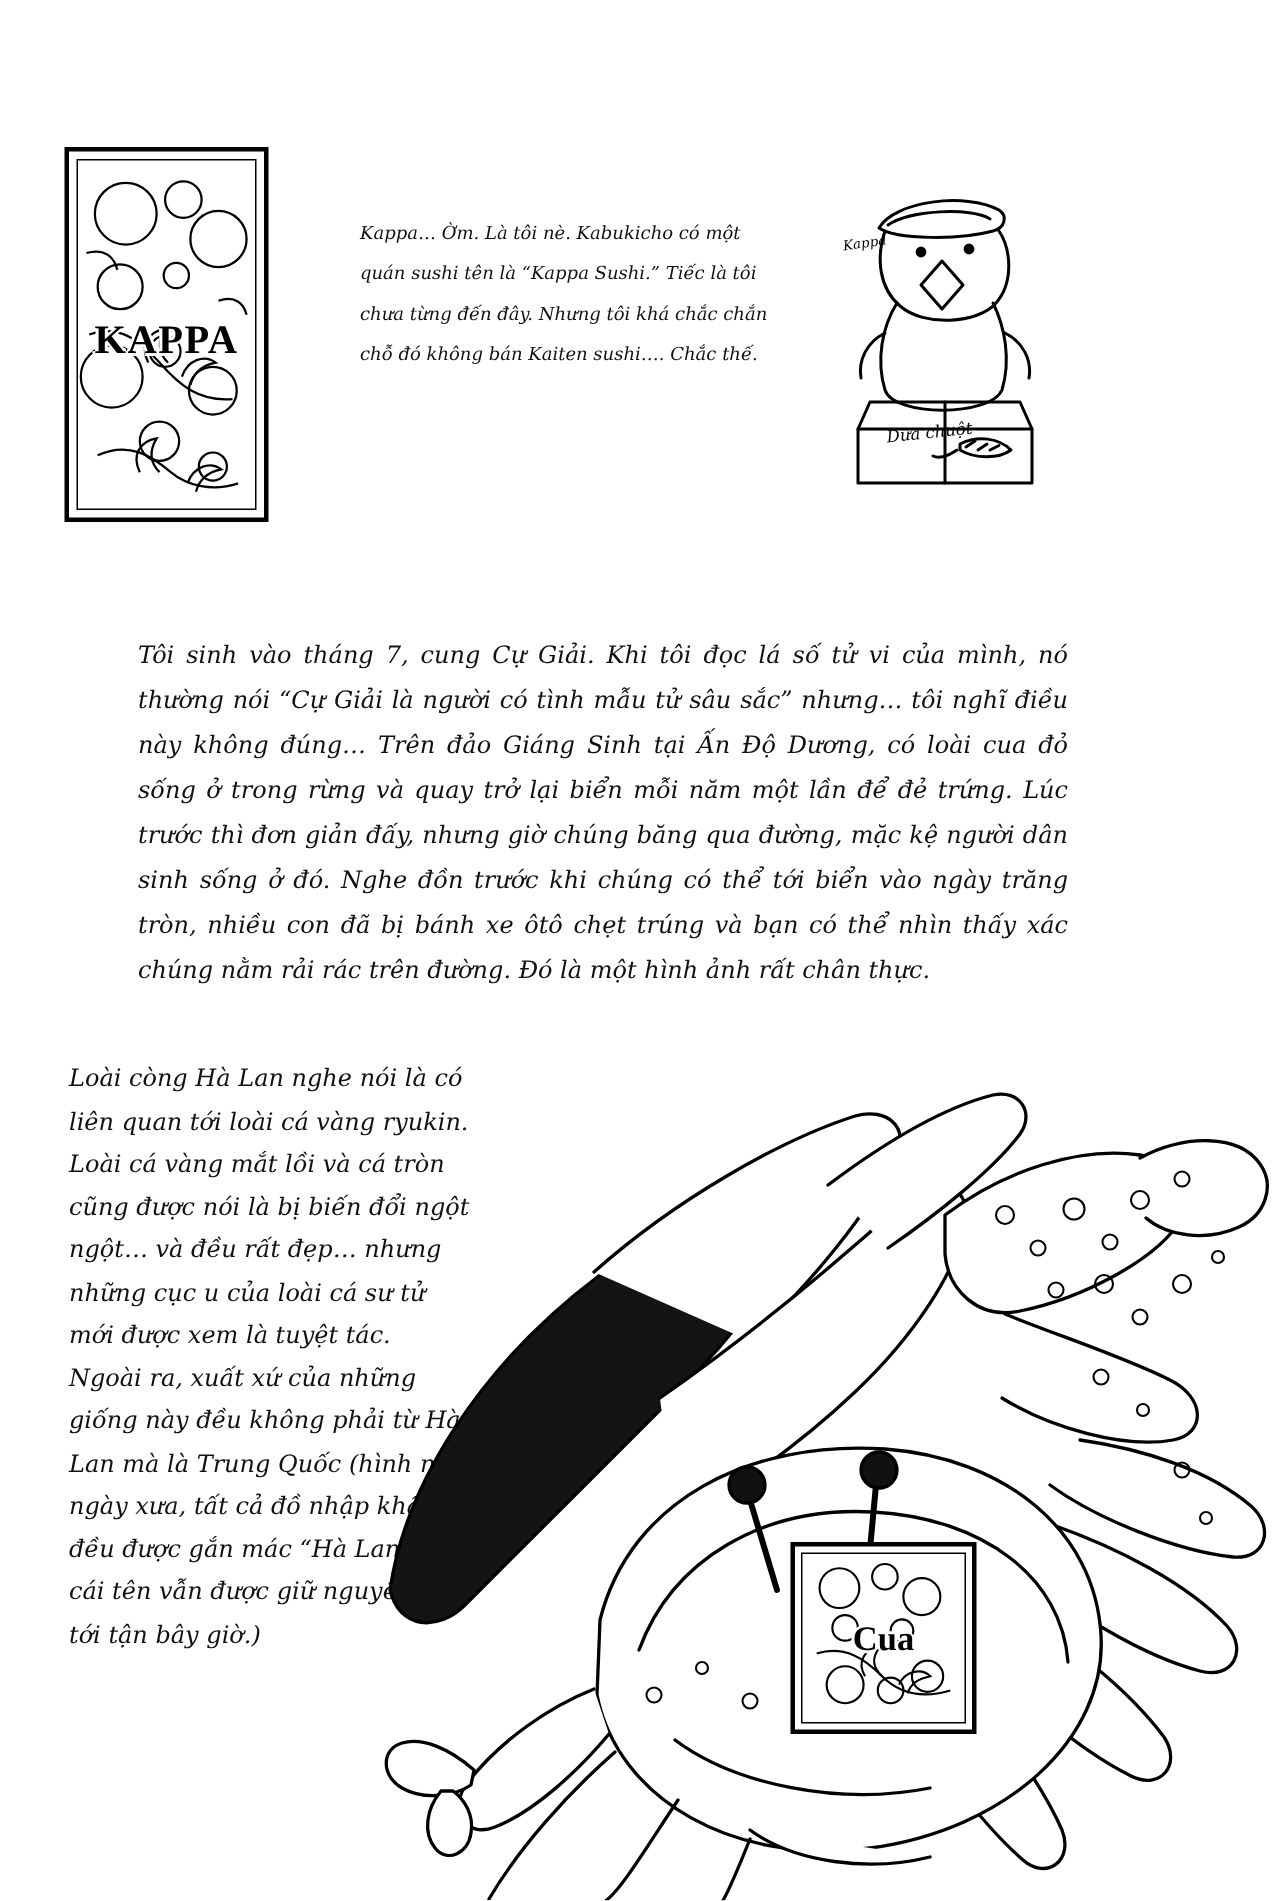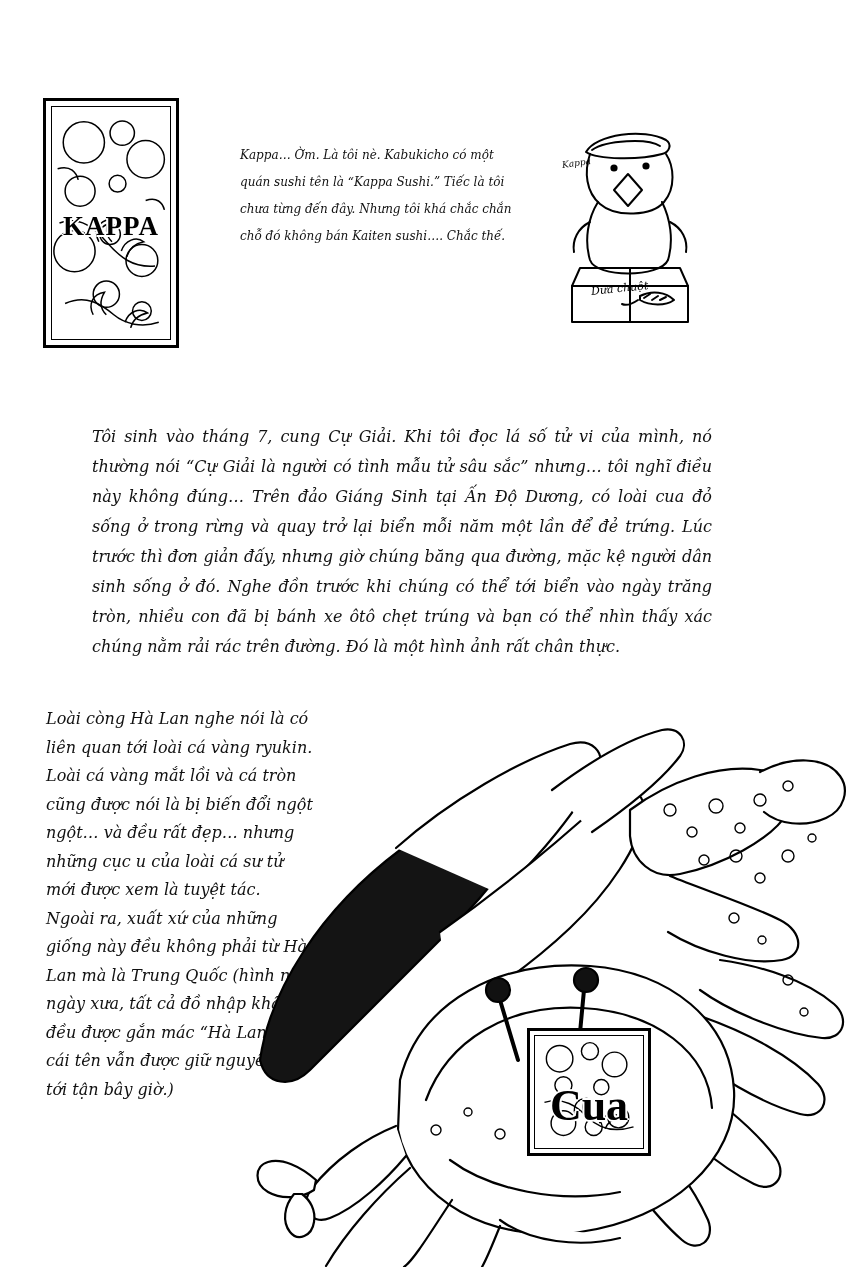--- a/index.html
+++ b/index.html
@@ -145,21 +145,21 @@
     box-sizing: border-box;
     overflow: hidden;
   }
   .cua-label {
     position: absolute;
     left: 0; right: 0;
     top: 44px;
     text-align: center;
     font-family: "Liberation Serif", serif;
     font-weight: bold;
-    font-size: 44px;
+    font-size: 23px;
     color: #000;
     text-shadow: 1px 0 0 #fff, -1px 0 0 #fff, 0 1px 0 #fff, 0 -1px 0 #fff,
                  2px 0 0 #fff, -2px 0 0 #fff, 0 2px 0 #fff, 0 -2px 0 #fff;
   }
 </style>
 </head>
 <body>
 
 <div class="kappa-box">
   <div class="inner-frame">

